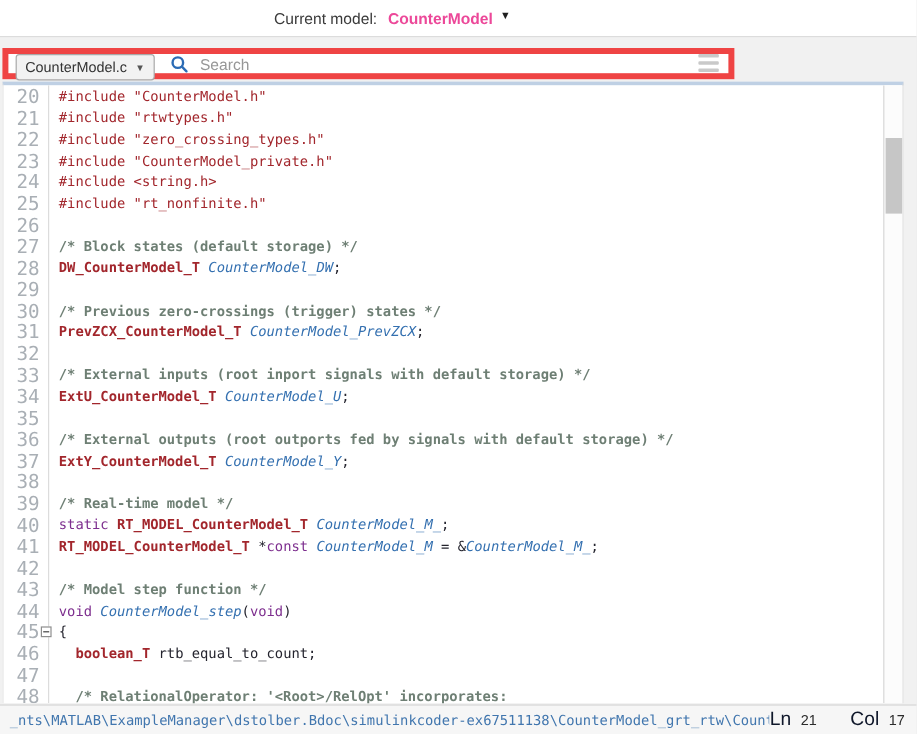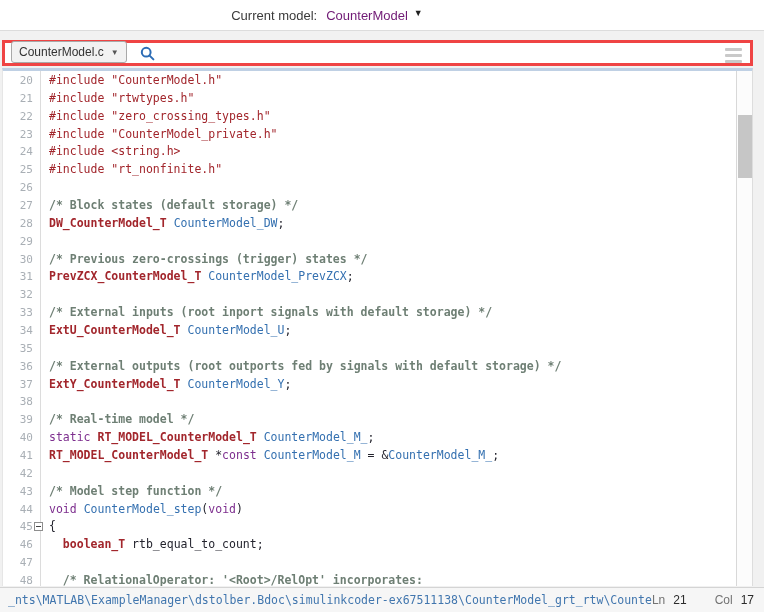--- a/index.html
+++ b/index.html
@@ -3,67 +3,67 @@
 <meta charset="utf-8">
 <style>
   html,body{margin:0;padding:0;background:#e9e9e9;}
   .page{position:relative;width:764px;height:612px;background:#F1F1F1;overflow:hidden;
         font-family:"Liberation Sans",sans-serif;}
 
   
   .app-header{position:absolute;top:0;left:0;width:764px;height:30px;background:#ffffff;
               border-bottom:1px solid #DCDCDC;display:flex;align-items:center;justify-content:center;}
   .hdr-inner{transform:translateX(-55px);font-size:13px;color:#3a3a3a;display:flex;align-items:flex-start;cursor:default;}
-  .hdr-model{font-weight:normal;color:#701a75;margin-left:9px;}
+  .hdr-model{font-weight:bold;color:#ec4899;margin-left:9px;}
   .hdr-caret{font-size:9px;color:#1f1f1f;margin-left:6px;font-weight:bold;}
 
   
-  .toolbar{position:absolute;top:40px;left:2px;width:751px;height:26px;background:#ffffff;
-           border:3px solid #ef4444;box-sizing:border-box;display:flex;align-items:flex-end;}
+  .toolbar{position:absolute;top:40px;left:2px;width:610px;height:26px;background:#ffffff;
+           border:5px solid #ef4444;box-sizing:border-box;display:flex;align-items:flex-start;}
   .file-dd{margin-left:6px;height:20px;padding:0 7px;background:#F2F2F2;border:1px solid #A9A9A9;
            border-radius:3px;display:flex;align-items:center;gap:7px;font-size:12px;color:#333;cursor:pointer;}
   .file-dd .dd-caret{font-size:8px;color:#555;}
   .search-wrap{display:flex;align-items:center;margin-left:13px;flex:1;height:100%;}
   .search-input{border:none;outline:none;font-size:13px;margin-left:8px;flex:1;color:#333;
                 font-family:"Liberation Sans",sans-serif;background:transparent;}
   .search-input::placeholder{color:#979797;}
   .menu-btn{width:17px;margin:0 8px 0 8px;display:flex;flex-direction:column;gap:3px;cursor:pointer;}
   .menu-btn .bar{height:3px;background:#C9C9C9;border-radius:1px;}
 
   
   .code-panel{position:absolute;top:68px;left:2px;width:751px;height:518px;background:#ffffff;
               border-top:3px solid var(--accent_border,#BFD0E4);border-left:1px solid #E6E6E6;
               border-right:1px solid #DDDDDD;box-sizing:border-box;overflow:hidden;}
   .gutter-line{position:absolute;left:37px;top:0;bottom:0;width:1px;background:#DCDCDC;}
   .code-lines{position:absolute;top:1px;left:0;right:17px;font-family:"DejaVu Sans Mono",monospace;
               font-size:11.5px;line-height:17.86px;white-space:pre;}
   .row{position:relative;height:17.86px;}
-  .num{display:inline-block;width:30px;text-align:right;color:var(--num,#A9AFB5);font-size:11px;}
+  .num{display:inline-block;width:30px;text-align:right;color:var(--num,#A9AFB5);font-size:16px;}
   .codetext{position:absolute;left:46px;top:0;}
   .fold{position:absolute;left:31px;top:4px;width:9px;height:9px;background:#fff;
         border:1px solid #8E8E8E;box-sizing:border-box;cursor:pointer;z-index:2;}
   .fold::after{content:"";position:absolute;left:1px;top:3px;width:5px;height:1px;background:#444;}
   .tk-pp{color:var(--pp,#A2262C);}
   .tk-ty{color:var(--ty,#A2262C);font-weight:bold;}
   .tk-kw{color:var(--kw,#7D2E8E);}
-  .tk-ln{color:var(--ln,#3470B0);cursor:pointer;}
+  .tk-ln{color:var(--ln,#3470B0);cursor:pointer;font-style:italic;}
   .tk-cm{color:var(--cm,#6E7F74);font-weight:bold;}
   .tk-pl{color:var(--pl,#24242E);}
 
   
   .vscroll{position:absolute;top:0;right:0;width:16px;height:100%;background:#FCFCFC;
            border-left:1px solid #D8D8D8;box-sizing:border-box;}
   .vthumb{position:absolute;top:44px;left:1px;width:14px;height:63px;background:#C6C6C6;cursor:pointer;}
 
   
   .status-bar{position:absolute;left:0;right:0;top:587px;height:25px;background:#F6F6F6;
               border-top:1px solid #D4D4D4;box-sizing:border-box;display:flex;align-items:center;}
   .status-path{margin-left:8px;color:var(--path,#4176AE);font-family:"DejaVu Sans Mono",monospace;
                font-size:11.5px;flex:1;white-space:nowrap;overflow:hidden;}
-  .sl{color:#737373;font-size:12px;margin-right:8px;}
+  .sl{color:#0f172a;font-size:16px;margin-right:8px;}
   .sv{color:#2B2B2B;font-size:12px;}
   .sv.first{margin-right:28px;}
   .sv.last{margin-right:10px;}
 </style>
 </head>
 <body>
 
 <div class="page">
 
   <div class="app-header">
@@ -77,20 +77,21 @@
   <div class="toolbar">
     <div class="file-dd">
       <span>CounterModel.c</span>
       <span class="dd-caret">▼</span>
     </div>
     <div class="search-wrap">
       <svg width="15" height="15" viewBox="0 0 15 15">
         <circle cx="6.2" cy="6.2" r="4.4" fill="none" stroke="#2C6CB5" stroke-width="2"></circle>
         <line x1="9.6" y1="9.6" x2="13.4" y2="13.4" stroke="#2C6CB5" stroke-width="2" stroke-linecap="round"></line>
       </svg>
+      <input class="search-input" type="text" value="" placeholder="Search" style="">
     </div>
     <div class="menu-btn">
       <div class="bar"></div>
       <div class="bar"></div>
       <div class="bar"></div>
     </div>
   </div>
 
   <div class="code-panel">
     <div class="gutter-line"></div>

